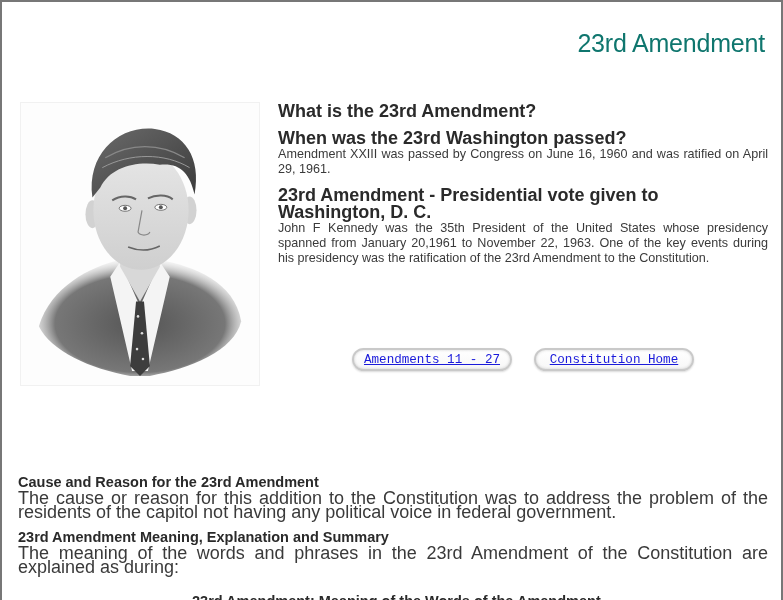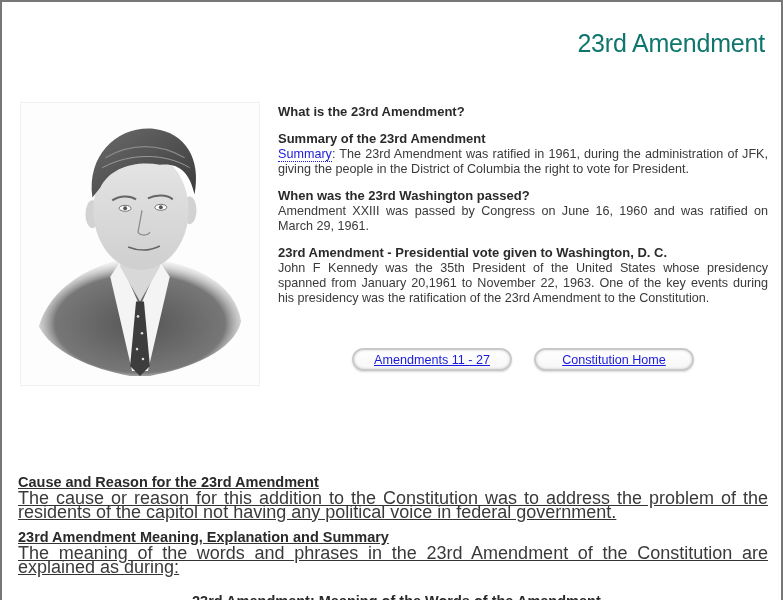--- a/index.html
+++ b/index.html
@@ -38,21 +38,21 @@
     }
     .portrait svg { display: block; width: 100%; height: 100%; }
     .intro {
       position: absolute;
       left: 276px;
       top: 101px;
       width: 490px;
     }
     .section { margin-bottom: 10px; }
     .section h2 {
-      font-size: 13px;
+      font-size: 18px;
       font-weight: bold;
       color: #2a2a2a;
       line-height: 17px;
     }
     .section p {
       font-size: 12.6px;
       line-height: 15px;
       color: #3a3a3a;
       text-align: justify;
     }
@@ -72,30 +72,30 @@
       display: flex;
       align-items: center;
       justify-content: center;
       height: 23px;
       border-radius: 12px;
       background: linear-gradient(#ffffff, #f7f7f7);
       border: 2px solid #c9c9c9;
       box-shadow: inset 0 0 3px rgba(0,0,0,0.18), 0 1px 2px rgba(0,0,0,0.15);
       font-size: 12.6px;
     }
-    .pill a { color: #1a1adb; text-decoration: underline; }
+    .pill a { color: #1a1adb; text-decoration: underline; font-family: Liberation Mono, monospace; }
     .pill.amend { width: 160px; }
     .pill.home { width: 160px; }
     .lower {
       position: absolute;
       left: 16px;
       top: 472px;
       width: 750px;
     }
-    .lower .section { margin-bottom: 10px; text-decoration: underline; }
+    .lower .section { margin-bottom: 10px; }
     .lower .section h2 { font-size: 14.5px; line-height: 17px; }
     .lower .section p { font-size: 18px; line-height: 14px; }
     .sub-heading {
       position: absolute;
       left: 190px;
       top: 591px;
       font-size: 14.5px;
       font-weight: bold;
       color: #2a2a2a;
       white-space: nowrap;
@@ -159,26 +159,22 @@
 
       <path d="M108 145 C 118 149, 130 149, 140 144" stroke="#666" stroke-width="1.6" fill="none"></path>
     </svg>
   </div>
 
   <div class="intro">
     <div class="section">
       <h2>What is the 23rd Amendment?</h2>
     </div>
     <div class="section">
-      <h2>Summary of the 23rd Amendment</h2>
-      <p><a href="#">Summary</a><span>: The 23rd Amendment was ratified in 1961, during the administration of JFK, giving the people in the District of Columbia the right to vote for President.</span></p>
-    </div>
-    <div class="section">
       <h2>When was the 23rd Washington passed?</h2>
-      <p>Amendment XXIII was passed by Congress on June 16, 1960 and was ratified on March 29, 1961.</p>
+      <p>Amendment XXIII was passed by Congress on June 16, 1960 and was ratified on April 29, 1961.</p>
     </div>
     <div class="section">
       <h2>23rd Amendment - Presidential vote given to Washington, D. C.</h2>
       <p>John F Kennedy was the 35th President of the United States whose presidency spanned from January 20,1961 to November 22, 1963. One of the key events during his presidency was the ratification of the 23rd Amendment to the Constitution.</p>
     </div>
   </div>
 
   <div class="nav-buttons">
     <div class="pill amend">
       <a href="#">Amendments 11 - 27</a>

